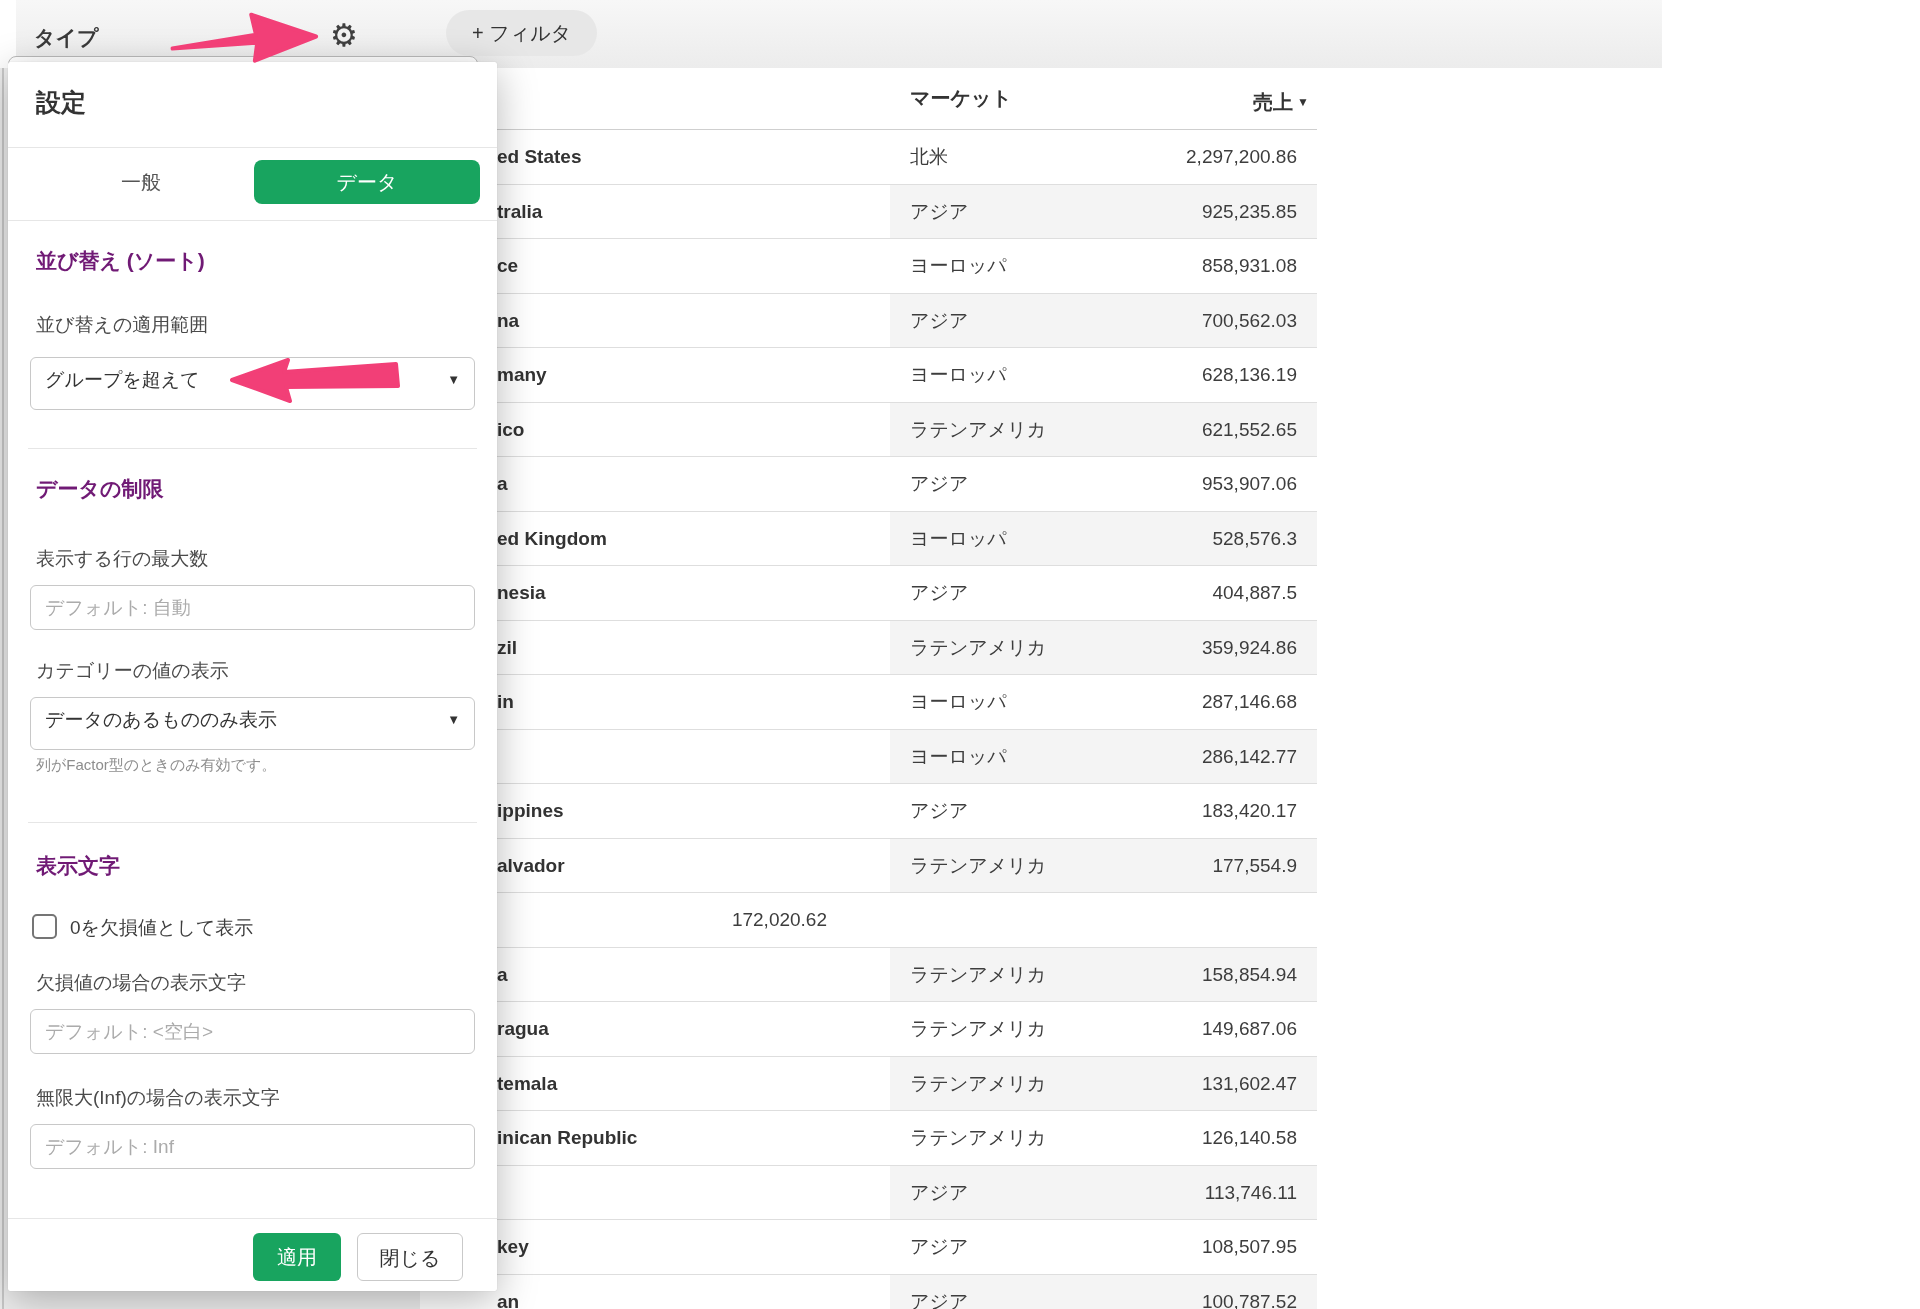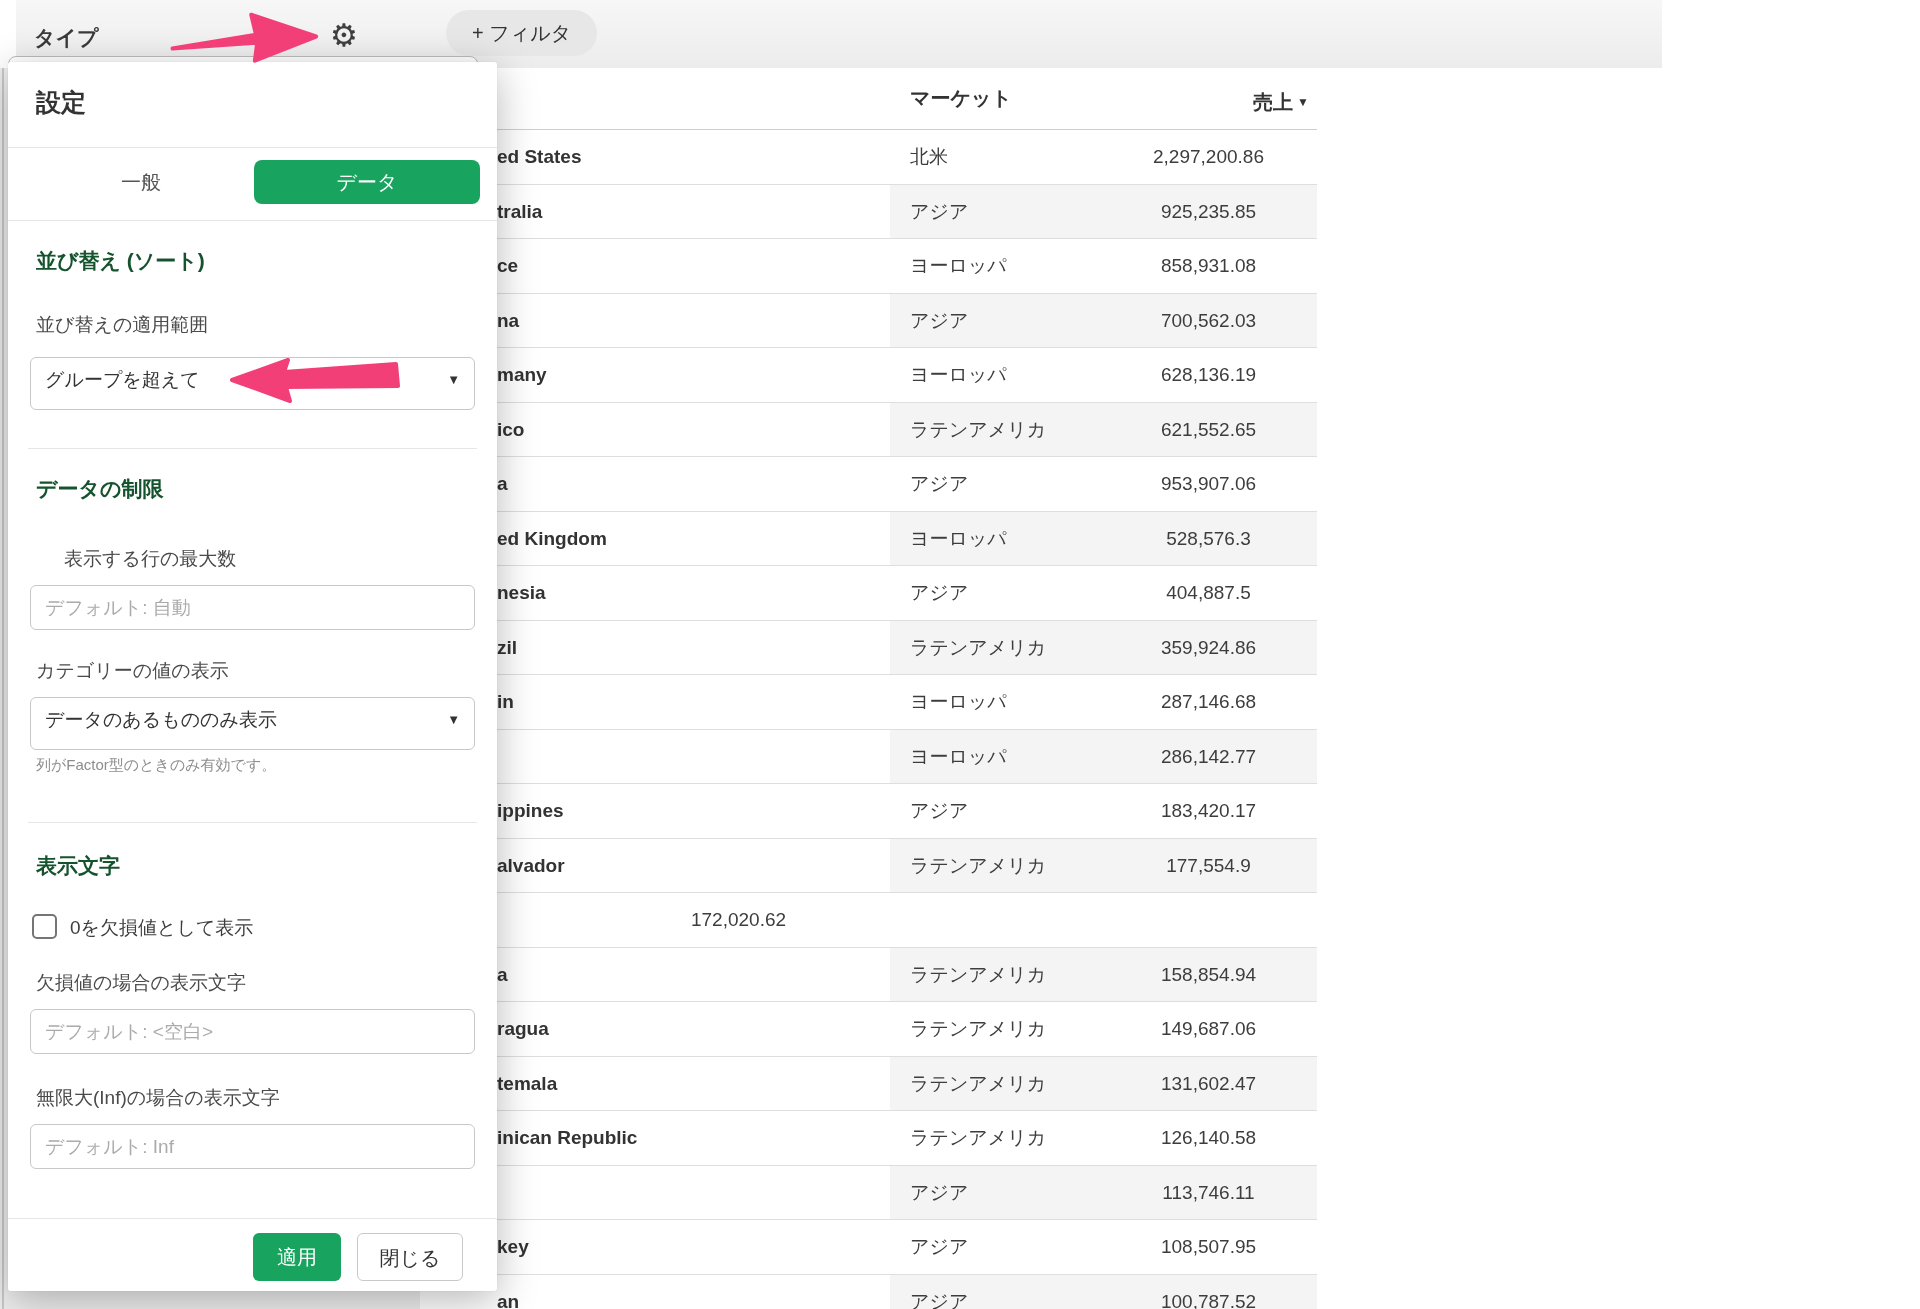--- a/index.html
+++ b/index.html
@@ -29,39 +29,39 @@
   .th-sales { position:absolute; right:8px; top:4px; line-height:60px; font-size:20px;
               font-weight:bold; color:#333; cursor:pointer; display:flex; align-items:center; }
   .sort-caret { font-size:12px; margin-left:4px; color:#333; }
   .trow { display:flex; height:54.5px; border-bottom:1px solid #dedede; }
   .cell-country { width:470px; padding-left:77px; font-size:19px; font-weight:bold; color:#333;
                   line-height:53px; white-space:nowrap; overflow:hidden; }
   .stripe-region { width:427px; display:flex; }
   .stripe-region.striped { background:#f4f4f4; }
   .cell-market { width:230px; padding-left:20px; font-size:19px; color:#3d3d3d; line-height:53px;
                  white-space:nowrap; }
-  .cell-sales { flex:1; text-align:center; padding-right:20px; font-size:19px; color:#3d3d3d;
+  .cell-sales { flex:1; text-align:right; padding-right:20px; font-size:19px; color:#3d3d3d;
                 line-height:53px; }
 
   
   #panel { left:8px; top:62px; width:489px; height:1229px; background:#fff; border-radius:2px;
            box-shadow:0 10px 40px rgba(0,0,0,.28), 0 0 1px rgba(0,0,0,.2); z-index:10; }
   #panel .inner { position:relative; width:100%; height:100%; }
   .panel-title { position:absolute; left:28px; top:24px; font-size:25px; font-weight:bold; color:#333; }
   .divider { position:absolute; height:1px; background:#e6e6e6; }
   #div1 { left:0; right:0; top:85px; }
   #div2 { left:0; right:0; top:158px; }
   #div3 { left:20px; right:20px; top:386px; }
   #div4 { left:20px; right:20px; top:760px; }
   #div5 { left:0; right:0; top:1156px; }
   .tab { position:absolute; top:98px; height:44px; width:226px; text-align:center;
          line-height:44px; font-size:20px; border-radius:8px; cursor:pointer; }
   #tab-general { left:20px; color:#555; background:transparent; }
   #tab-data { left:246px; color:#fff; background:#18a45f; }
-  .sec-heading { position:absolute; left:28px; font-size:21px; font-weight:bold; color:#14532d; }
+  .sec-heading { position:absolute; left:28px; font-size:21px; font-weight:bold; color:#701a75; }
   .field-label { position:absolute; left:28px; font-size:19px; color:#4a4a4a; }
   .select { position:absolute; left:22px; width:445px; height:53px; border:1px solid #c8c8c8;
             border-radius:6px; background:#fff; font-size:19px; color:#333; line-height:43px;
             padding-left:14px; cursor:pointer; }
   .select .caret { position:absolute; right:14px; top:0; font-size:13px; color:#333; line-height:43px; }
   .tinput { position:absolute; left:22px; width:445px; height:45px; border:1px solid #c8c8c8;
             border-radius:6px; font-size:19px; color:#333; padding:0 14px; outline:none; }
   .tinput::placeholder { color:#ababab; }
   .note { position:absolute; left:28px; font-size:15px; color:#8d8d8d; }
   #checkbox { position:absolute; left:24px; top:852px; width:25px; height:25px;
@@ -285,21 +285,21 @@
 
     <div class="sec-heading" style="top:185px;">並び替え (ソート)</div>
     <div class="field-label" style="top:250px;">並び替えの適用範囲</div>
     <div class="select" style="top:295px;">
       <span>グループを超えて</span>
       <span class="caret">▼</span>
     </div>
     <div id="div3" class="divider"></div>
 
     <div class="sec-heading" style="top:413px;">データの制限</div>
-    <div class="field-label" style="top:484px;margin-left:28px;">表示する行の最大数</div>
+    <div class="field-label" style="top:484px;">表示する行の最大数</div>
     <input class="tinput" style="top: 523px;" placeholder="デフォルト: 自動">
     <div class="field-label" style="top:596px;">カテゴリーの値の表示</div>
     <div class="select" style="top:635px;">
       <span>データのあるもののみ表示</span>
       <span class="caret">▼</span>
     </div>
     <div class="note" style="top:694px;">列がFactor型のときのみ有効です。</div>
     <div id="div4" class="divider"></div>
 
     <div class="sec-heading" style="top:790px;">表示文字</div>

